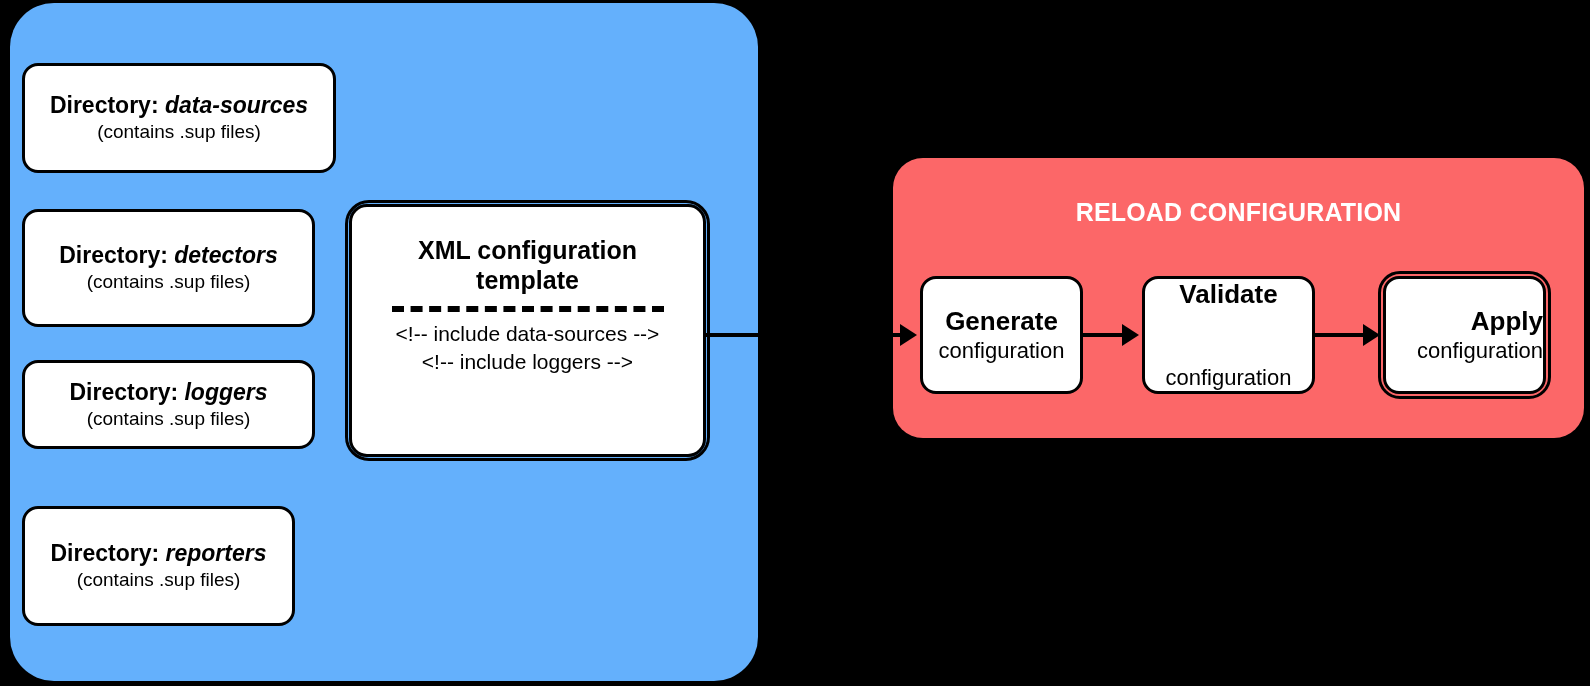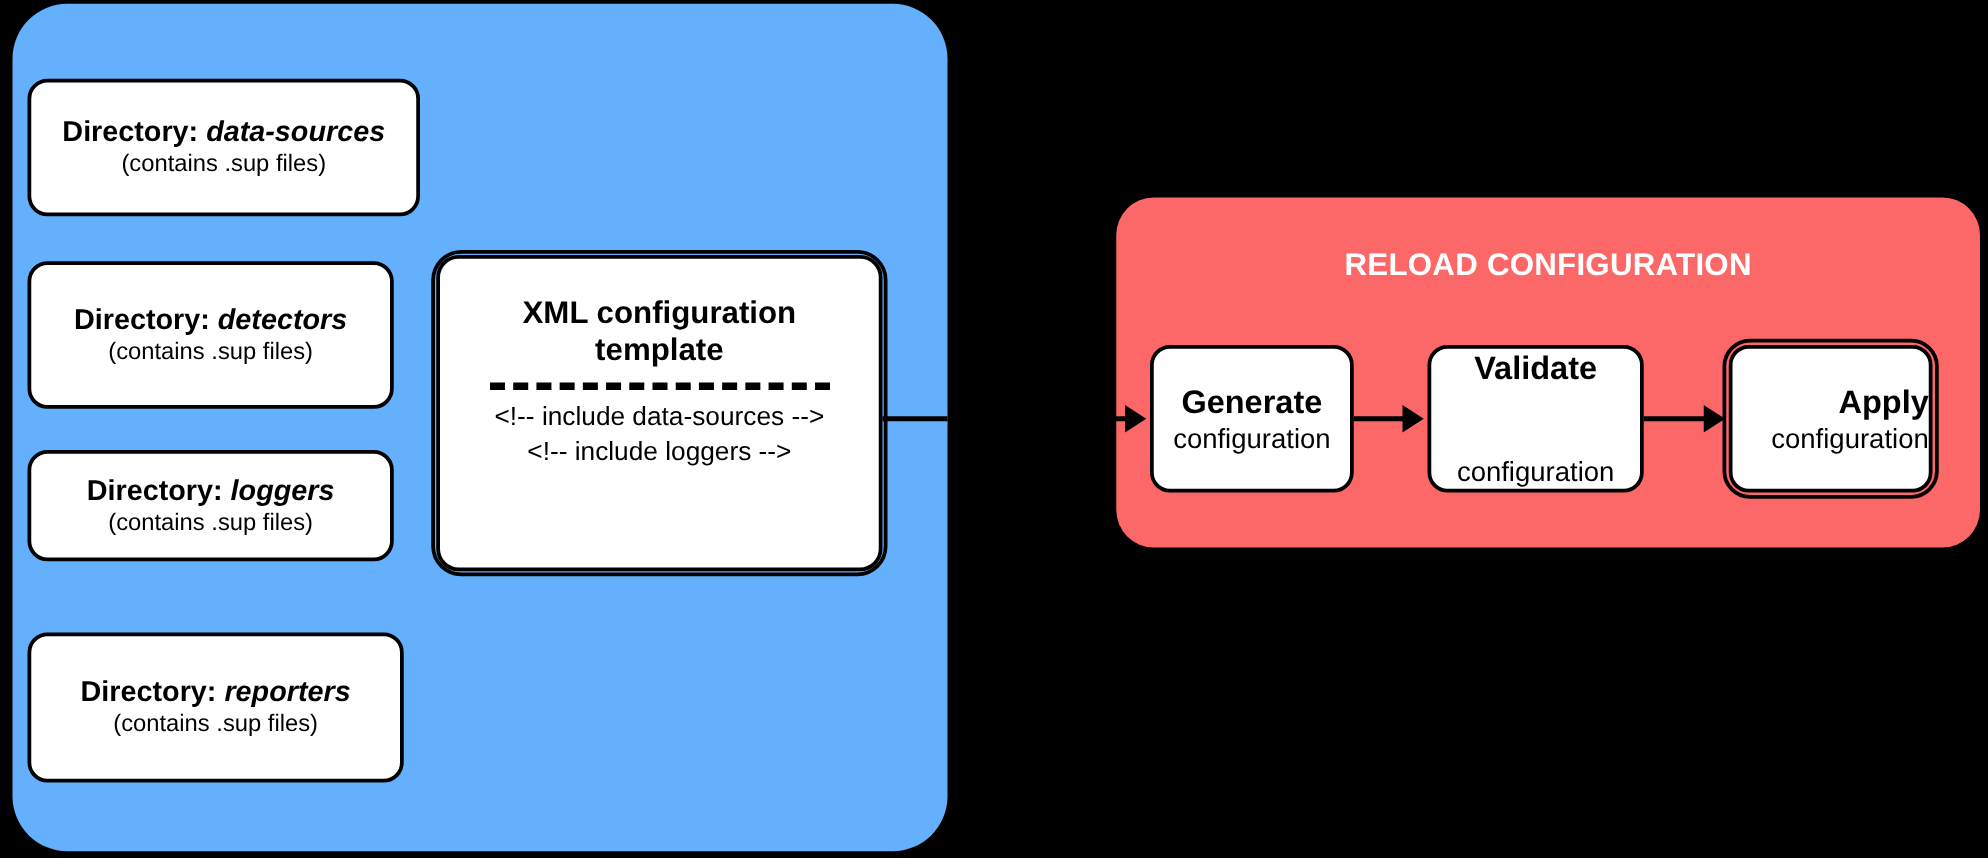--- a/index.html
+++ b/index.html
@@ -84,21 +84,21 @@
   .dir-sub {
     font-size: 19px;
     font-weight: normal;
     margin-top: 2px;
     white-space: nowrap;
   }
 
   #dir-0 { left: 22px;  top: 63px;  width: 314px; height: 110px; }
   #dir-1 { left: 22px;  top: 209px; width: 293px; height: 118px; }
   #dir-2 { left: 22px;  top: 360px; width: 293px; height: 89px; }
-  #dir-3 { left: 22px;  top: 506px; width: 301px; height: 120px; }
+  #dir-3 { left: 22px;  top: 506px; width: 273px; height: 120px; }
 
   
   #xml-card {
     left: 349px;
     top: 204px;
     width: 357px;
     height: 253px;
     border-radius: 18px;
     padding: 10px 8px 12px 8px;
     justify-content: flex-start;

